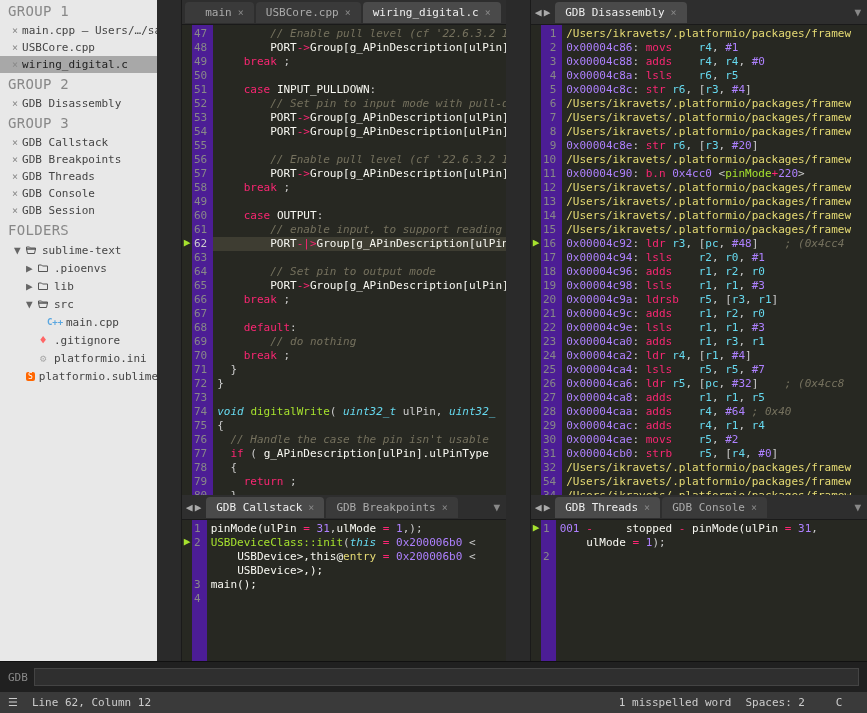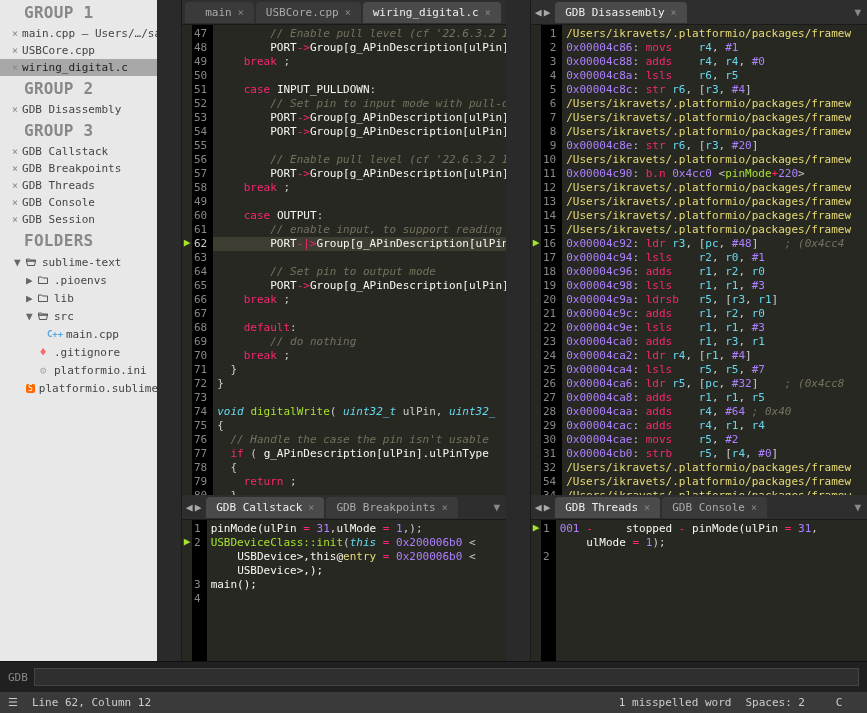--- a/index.html
+++ b/index.html
@@ -1,37 +1,37 @@
 <!DOCTYPE html>
 <html><head>
 <meta charset="utf-8">
 <style>
 * { margin:0; padding:0; box-sizing:border-box; }
 body { font-family: Menlo, Consolas, monospace; font-size:11px; background:#2a2a2a; color:#ccc; width:867px; height:713px; overflow:hidden; display:flex; flex-direction:column; }
 .main-row { display:flex; flex:1; overflow:hidden; }
 .sidebar { width:157px; background:#e8e8e8; color:#444; overflow:hidden; }
-.sb-group { font-size:16px; color:#888; padding:3px 24px; font-weight:bold; letter-spacing:0.3px; }
+.sb-group { font-size:14px; color:#888; padding:3px 8px; font-weight:normal; letter-spacing:0.3px; }
 .sb-item { display:flex; align-items:center; padding:2px 8px 2px 12px; cursor:pointer; font-size:11px; white-space:nowrap; overflow:hidden; }
 .sb-item.active { background:#a8a8a8; color:#222; }
 .sb-x { color:#888; margin-right:4px; font-size:10px; }
 .sb-icon { width:14px; height:14px; margin-right:4px; display:inline-flex; align-items:center; justify-content:center; }
 .fold-tree { padding-left:8px; font-size:11px; }
 .tree-row { display:flex; align-items:center; padding:2px 4px; white-space:nowrap; overflow:hidden; }
 .tree-chev { width:10px; color:#666; }
 .editor-grid { flex:1; display:grid; grid-template-columns: 349px 361px; grid-template-rows: 495px 1fr; overflow:hidden; }
 .pane { display:flex; flex-direction:column; overflow:hidden; border-left:1px solid #1a1a1a;margin-left:24px; }
 .tabbar { display:flex; align-items:center; background:#2e2e2e; height:25px; border-bottom:1px solid #1a1a1a; overflow:hidden; }
 .nav-arrows { display:flex; align-items:center; gap:2px; padding:0 4px; color:#aaa; }
 .nav-arrows span { cursor:pointer; }
 .tab { padding:4px 10px; background:#3a3a3a; color:#aaa; border-radius:4px 4px 0 0; margin:0 1px; cursor:pointer; display:flex; align-items:center; gap:6px; font-size:11px; white-space:nowrap; }
 .tab.active { background:#4a4a4a; color:#eee; }
 .tab .close { color:#888; font-size:10px; }
 .drop { margin-left:auto; padding:0 6px; color:#888; cursor:pointer; }
 .editor { flex:1; overflow:hidden; display:flex; background:#272822; font-family: Menlo, Consolas, monospace; font-size:11px; }
-.gutter { background:#000000; color:#888; text-align:right; padding:2px 6px 2px 2px; user-select:none; }
+.gutter { background:#4c1d95; color:#888; text-align:right; padding:2px 6px 2px 2px; user-select:none; }
 .gutter .ln { height:14px; line-height:14px; }
 .gutter .ln.curr { color:#ccc; }
 .mark-col { width:10px; background:#272822; }
 .mark-col .mk { height:14px; display:flex; align-items:center; justify-content:center; }
 .mark-col .mk.play { color:#a6e22e; }
 .code { flex:1; overflow:hidden; padding:2px 0; white-space:pre; }
 .code .row { height:14px; line-height:14px; padding-left:4px; }
 .code .row.curr { background:#3e3d32; }
 .kw { color:#f92672; }
 .ty { color:#66d9ef; font-style:italic; }

